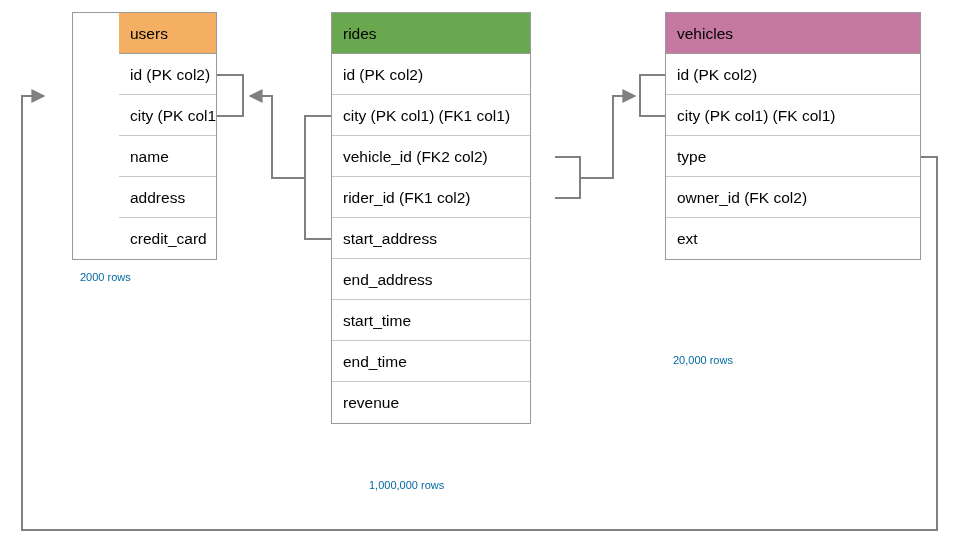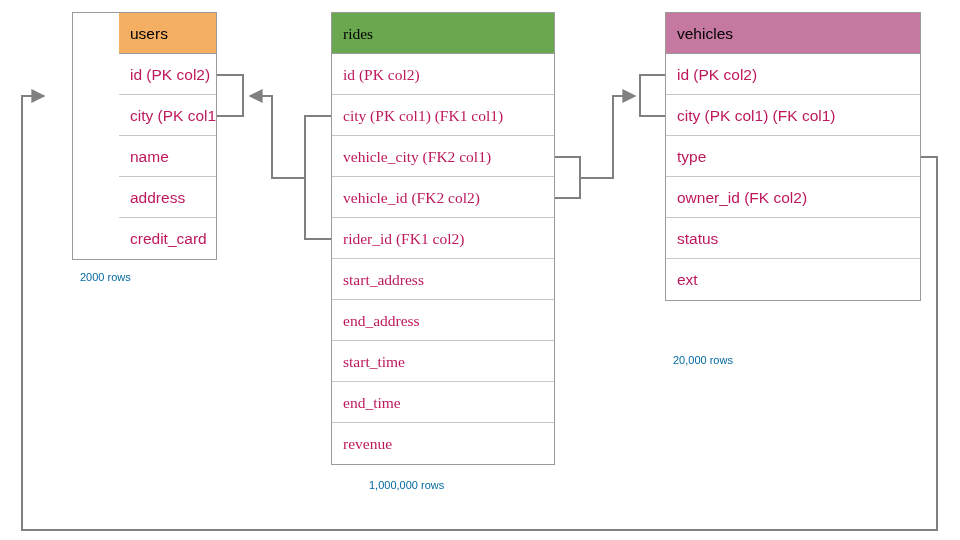--- a/index.html
+++ b/index.html
@@ -39,21 +39,21 @@
     border-bottom: 1px solid #9a9a9a;
     white-space: nowrap;
     overflow: hidden;
   }
   .field-row {
     box-sizing: border-box;
     height: 41px;
     line-height: 41px;
     padding-left: 11px;
     font-size: 15.5px;
-    color: #be185d;
+    color: #000000;
     background: #ffffff;
     border-bottom: 1px solid #c8c8c8;
     white-space: nowrap;
     overflow: hidden;
   }
   .field-row.last {
     border-bottom: none;
   }
   .row-count {
     position: absolute;
@@ -95,39 +95,37 @@
   <div class="entity" style="left:72px; top:12px; width:145px;padding-left:46px;">
     <div class="entity-header" style="background:#f5af62;">users</div>
     <div class="field-row">id (PK col2)</div>
     <div class="field-row">city (PK col1)</div>
     <div class="field-row">name</div>
     <div class="field-row">address</div>
     <div class="field-row last">credit_card</div>
   </div>
   <div class="row-count" style="left:80px; top:271px;">2000 rows</div>
 
-  <div class="entity" style="left:331px; top:12px; width:224px;font-family:Liberation Serif, serif;">
+  <div class="entity" style="left:331px; top:12px; width:200px;">
     <div class="entity-header" style="background:#6aa84f;">rides</div>
     <div class="field-row">id (PK col2)</div>
     <div class="field-row">city (PK col1) (FK1 col1)</div>
-    <div class="field-row">vehicle_city (FK2 col1)</div>
     <div class="field-row">vehicle_id (FK2 col2)</div>
     <div class="field-row">rider_id (FK1 col2)</div>
     <div class="field-row">start_address</div>
     <div class="field-row">end_address</div>
     <div class="field-row">start_time</div>
     <div class="field-row">end_time</div>
     <div class="field-row last">revenue</div>
   </div>
   <div class="row-count" style="left:339px; top:479px;margin-left:30px;">1,000,000 rows</div>
 
   <div class="entity" style="left:665px; top:12px; width:256px;">
     <div class="entity-header" style="background:#c578a0;">vehicles</div>
     <div class="field-row">id (PK col2)</div>
     <div class="field-row">city (PK col1) (FK col1)</div>
     <div class="field-row">type</div>
     <div class="field-row">owner_id (FK col2)</div>
-    <div class="field-row">status</div>
     <div class="field-row last">ext</div>
   </div>
   <div class="row-count" style="left:673px; top:354px;">20,000 rows</div>
 
 </div>
 
 </body></html>

